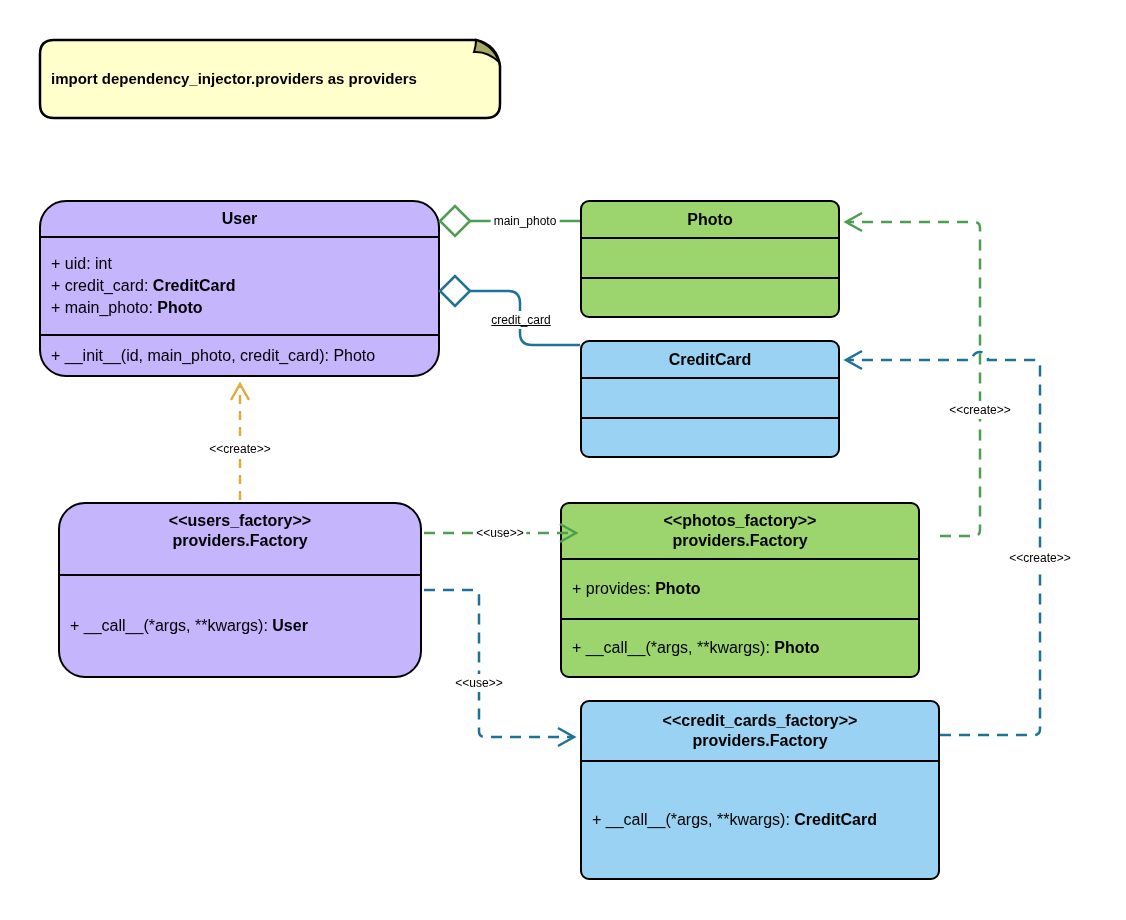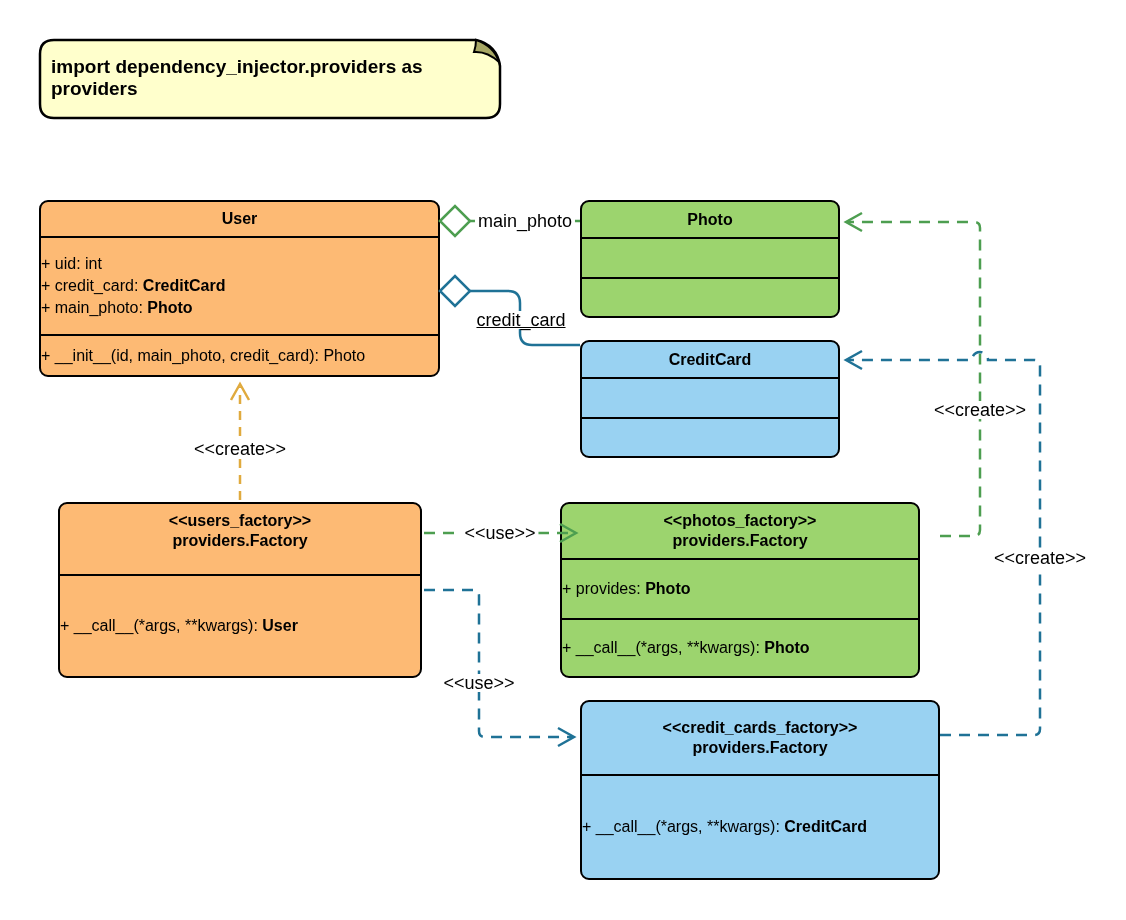--- a/index.html
+++ b/index.html
@@ -5,45 +5,45 @@
   html,body { margin:0; padding:0; background:#fff; }
   #canvas {
     position:relative; width:1126px; height:920px; background:#ffffff;
     font-family:"Liberation Sans", sans-serif; color:#000; overflow:hidden;
   }
   .cls {
     position:absolute; box-sizing:border-box;
     border:2.5px solid #000; border-radius:9px;
     display:flex; flex-direction:column; overflow:hidden;
   }
-  .fill-yellow { background:#fdba74; }
+  .fill-yellow { background:#c4b5fd;border-radius:27px; }
   .fill-green  { background:#9CD46E; }
   .fill-blue   { background:#99D2F2; }
   .cls-title {
     flex:0 0 auto; display:flex; flex-direction:column; justify-content:center;
     align-items:center; font-weight:bold; font-size:16px; line-height:20px;
     text-align:center;
   }
   .cls-comp {
     box-sizing:border-box; border-top:2.5px solid #000;
     display:flex; flex-direction:column; justify-content:center;
-    font-size:16px;
+    padding-left:10px; font-size:16px;
   }
   .m-line { line-height:22px; white-space:nowrap; }
   .grow { flex:1 1 auto; }
   #edge-layer { position:absolute; left:0; top:0; pointer-events:none; }
   .edge-label {
     position:absolute; transform:translate(-50%,-50%);
-    background:#ffffff; padding:0 3px; font-size:18px; line-height:18px;
+    background:#ffffff; padding:0 3px; font-size:12px; line-height:18px;
     white-space:nowrap;
   }
   .note-text {
     position:absolute; left:40px; top:38px; width:460px; height:80px;
     display:flex; align-items:center; box-sizing:border-box;
-    padding:0 20px 0 11px; font-weight:bold; font-size:19px;
+    padding:0 20px 0 11px; font-weight:bold; font-size:15px;
   }
 </style>
 </head>
 <body>
 
 <div id="canvas">
 
   <div class="cls fill-yellow" style="left:39px; top:200px; width:401px; height:177px;">
     <div class="cls-title" style="height:34px">
       <div>User</div>
@@ -91,21 +91,21 @@
     </div>
     <div class="cls-comp" style="height:60px">
       <div class="m-line"><span>+ provides: </span><b>Photo</b></div>
     </div>
     <div class="cls-comp grow">
       <div class="m-line"><span>+ __call__(*args, **kwargs): </span><b>Photo</b></div>
     </div>
   </div>
 
   <div class="cls fill-blue" style="left:580px; top:700px; width:360px; height:180px;">
-    <div class="cls-title" style="height:72px">
+    <div class="cls-title" style="height:58px">
       <div>&lt;&lt;credit_cards_factory&gt;&gt;</div>
       <div>providers.Factory</div>
     </div>
     <div class="cls-comp grow">
       <div class="m-line"><span>+ __call__(*args, **kwargs): </span><b>CreditCard</b></div>
     </div>
   </div>
 
   <svg id="edge-layer" width="1126" height="920" viewBox="0 0 1126 920">
 

